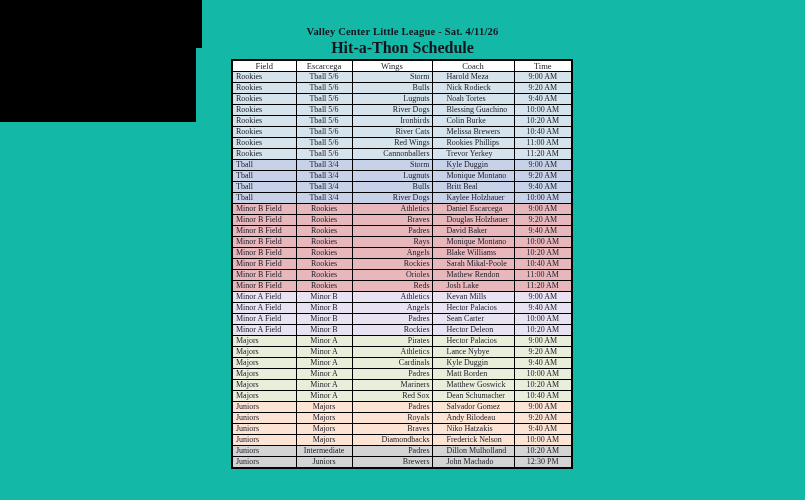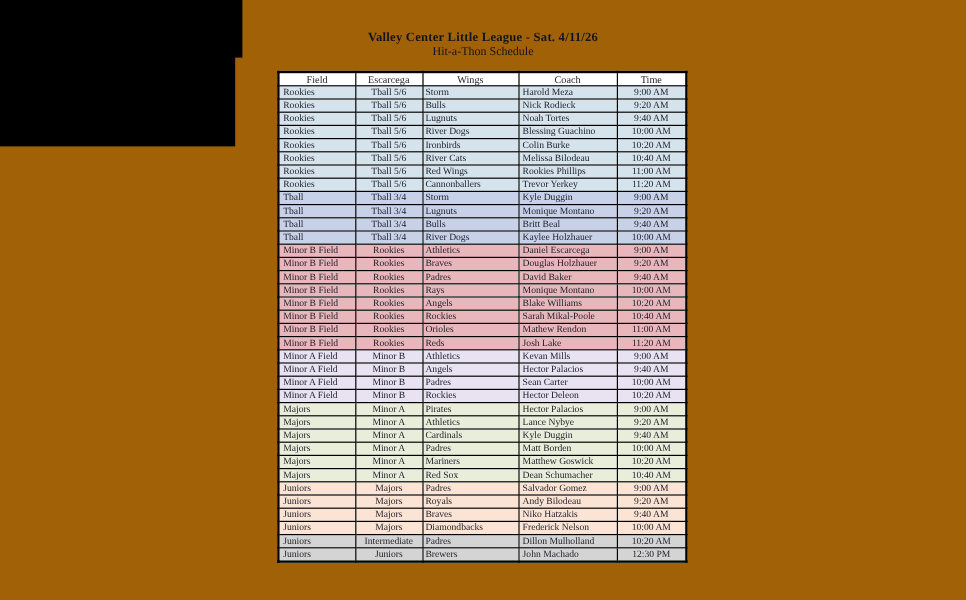--- a/index.html
+++ b/index.html
@@ -8,21 +8,21 @@
     background: #ffffff;
     width: 805px;
     height: 500px;
     overflow: hidden;
     font-family: "Liberation Serif", serif;
   }
   .page {
     position: relative;
     width: 805px;
     height: 500px;
-    background: #a16207;
+    background: #14b8a6;
   }
   
   .black-upper {
     position: absolute;
     left: 0; top: 0;
     width: 202px; height: 48px;
     background: #000000;
   }
   .black-lower {
     position: absolute;
@@ -37,22 +37,22 @@
     text-align: center;
     color: #14141e;
     line-height: 1.25;
   }
   .doc-title {
     font-size: 10.5px;
     font-weight: bold;
     letter-spacing: 0.2px;
   }
   .doc-subtitle {
-    font-size: 10px;
-    font-weight: normal;
+    font-size: 16px;
+    font-weight: bold;
   }
   table.schedule {
     position: absolute;
     left: 231px;
     top: 59px;
     border-collapse: collapse;
     table-layout: fixed;
     width: 342px;
     border: 2px solid #000000;
     background: #ffffff;
@@ -68,22 +68,22 @@
     overflow: hidden;
   }
   .schedule th {
     font-size: 8.5px;
     font-weight: normal;
     text-align: center;
     background: #ffffff;
   }
   .schedule td.col-field  { text-align: left;  padding-left: 3px; }
   .schedule td.col-division { text-align: center; }
-  .schedule td.col-team   { text-align: left; }
-  .schedule td.col-coach  { text-align: left;  padding-left: 3px; }
+  .schedule td.col-team   { text-align: right; }
+  .schedule td.col-coach  { text-align: left;  padding-left: 14px; }
   .schedule td.col-time   { text-align: center; }
 </style>
 </head>
 <body>
 
 <div class="page">
 
   <div class="black-lower"></div>
   <div class="black-upper"></div>
 
@@ -142,21 +142,21 @@
           <td class="col-field">Rookies</td>
           <td class="col-division">Tball 5/6</td>
           <td class="col-team">Ironbirds</td>
           <td class="col-coach">Colin Burke</td>
           <td class="col-time">10:20 AM</td>
         </tr>
         <tr style="background: rgb(213, 227, 236);">
           <td class="col-field">Rookies</td>
           <td class="col-division">Tball 5/6</td>
           <td class="col-team">River Cats</td>
-          <td class="col-coach">Melissa Bilodeau</td>
+          <td class="col-coach">Melissa Brewers</td>
           <td class="col-time">10:40 AM</td>
         </tr>
         <tr style="background: rgb(213, 227, 236);">
           <td class="col-field">Rookies</td>
           <td class="col-division">Tball 5/6</td>
           <td class="col-team">Red Wings</td>
           <td class="col-coach">Rookies Phillips</td>
           <td class="col-time">11:00 AM</td>
         </tr>
         <tr style="background: rgb(213, 227, 236);">

